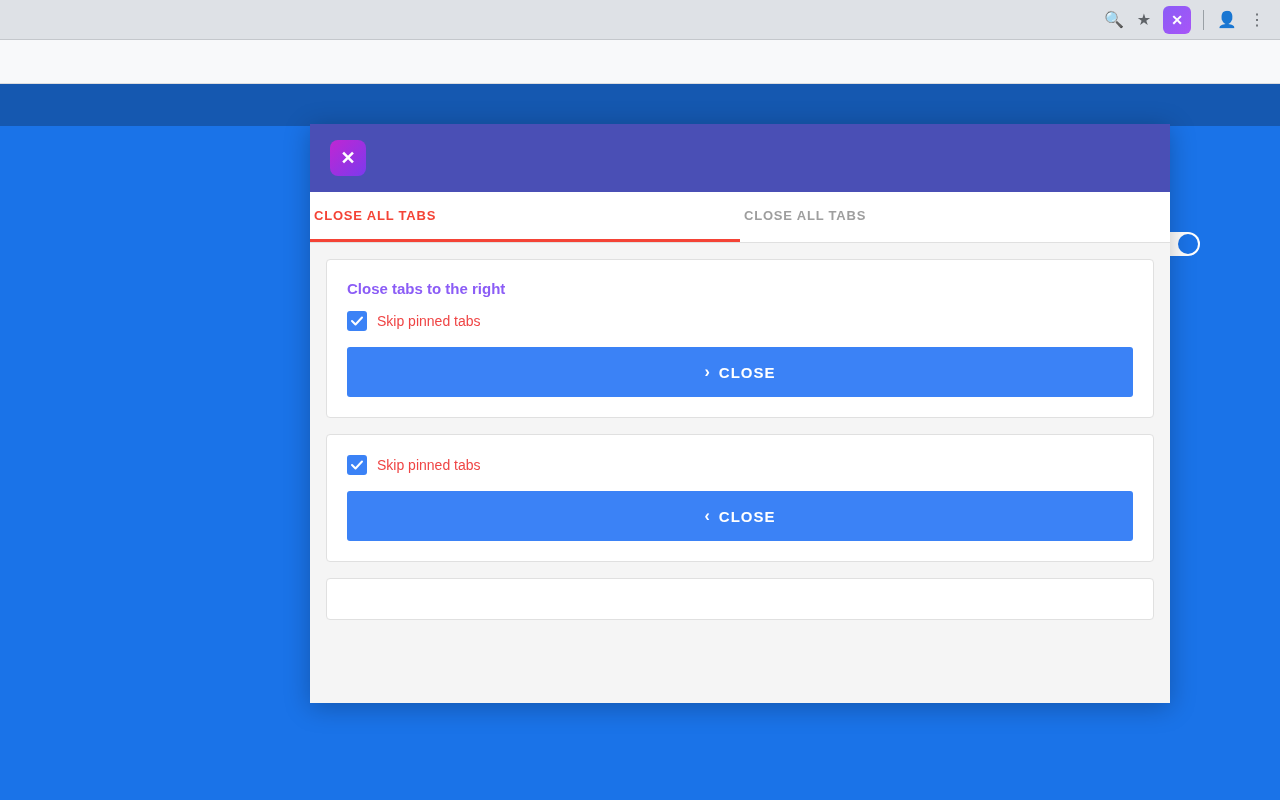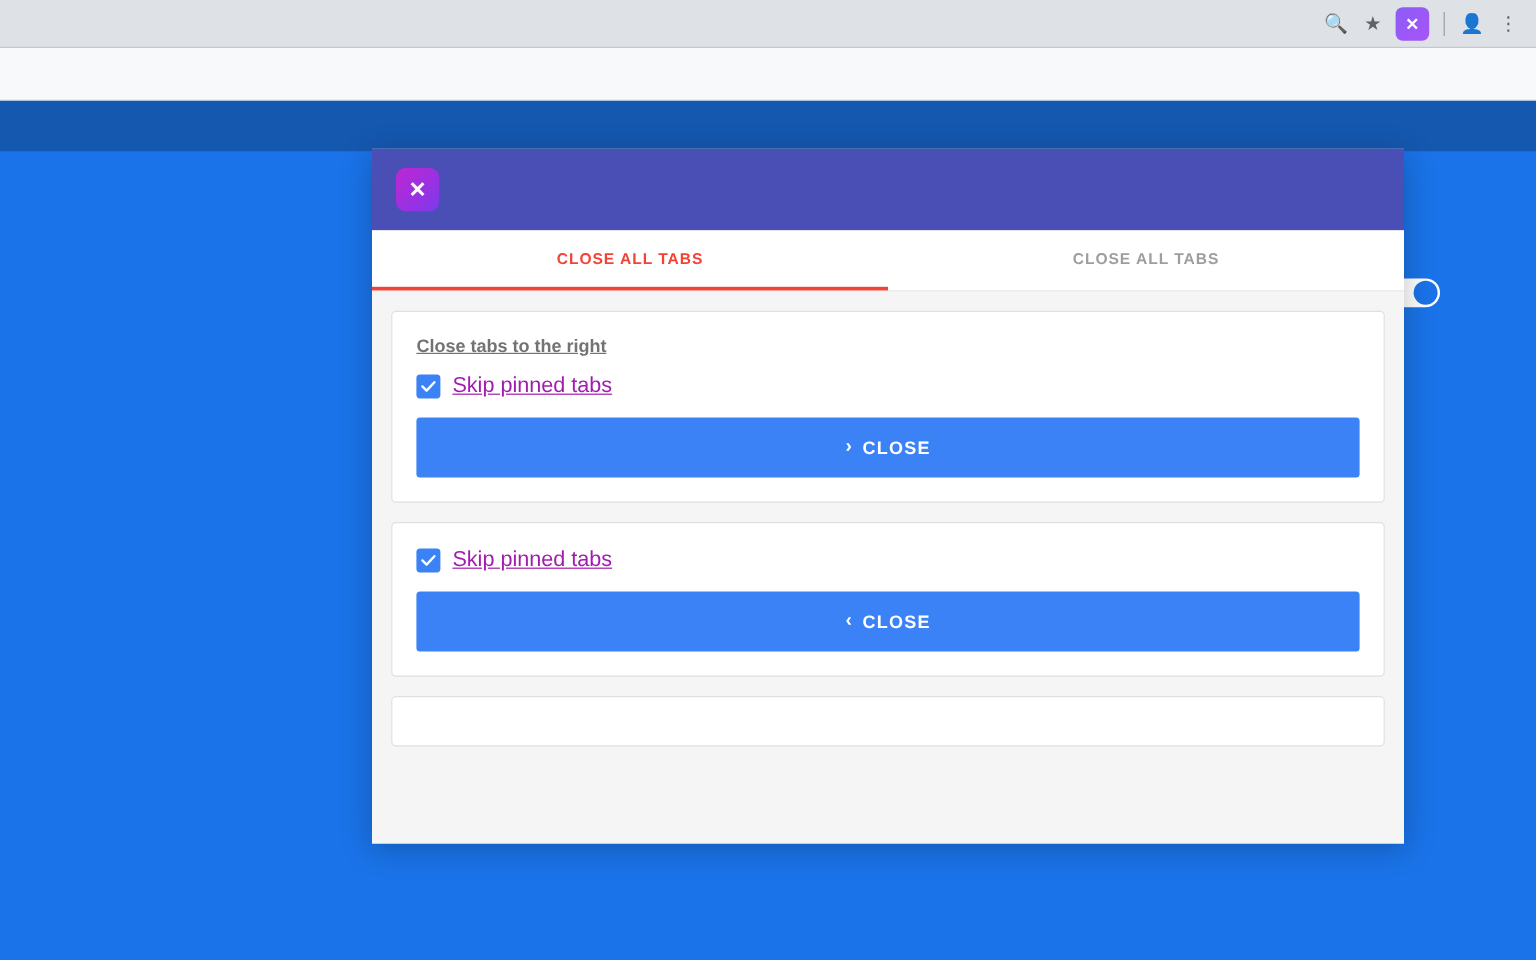--- a/index.html
+++ b/index.html
@@ -187,21 +187,21 @@
     
     .popup-tabs {
       display: flex;
       border-bottom: 1px solid #e0e0e0;
       background: white;
     }
 
     .popup-tab {
       flex: 1;
       padding: 16px 4px;
-      text-align: center;
+      text-align: left;
       font-size: 13px;
       font-weight: 600;
       letter-spacing: 0.8px;
       cursor: pointer;
       color: #9e9e9e;
       border-bottom: 3px solid transparent;
     }
 
     .popup-tab.active {
       color: #f44336;
@@ -234,23 +234,22 @@
       background: white;
       border: 1px solid #e0e0e0;
       border-radius: 4px;
       padding: 20px;
       margin-bottom: 16px;
     }
 
     .section-title {
       font-size: 15px;
       font-weight: 600;
-      color: #737373;
+      color: #8b5cf6;
       margin-bottom: 14px;
-      text-decoration: underline;
     }
 
     .checkbox-row {
       display: flex;
       align-items: center;
       gap: 10px;
       margin-bottom: 16px;
     }
 
     .checkbox-custom {
@@ -264,23 +263,22 @@
       flex-shrink: 0;
       cursor: pointer;
     }
 
     .checkbox-custom svg {
       width: 14px;
       height: 14px;
     }
 
     .checkbox-label {
-      font-size: 18px;
-      color: #a21caf;
-      text-decoration: underline;
+      font-size: 14px;
+      color: #ef4444;
     }
 
     .close-btn {
       width: 100%;
       background: #3b82f6;
       color: white;
       border: none;
       padding: 16px;
       font-size: 15px;
       font-weight: 600;

